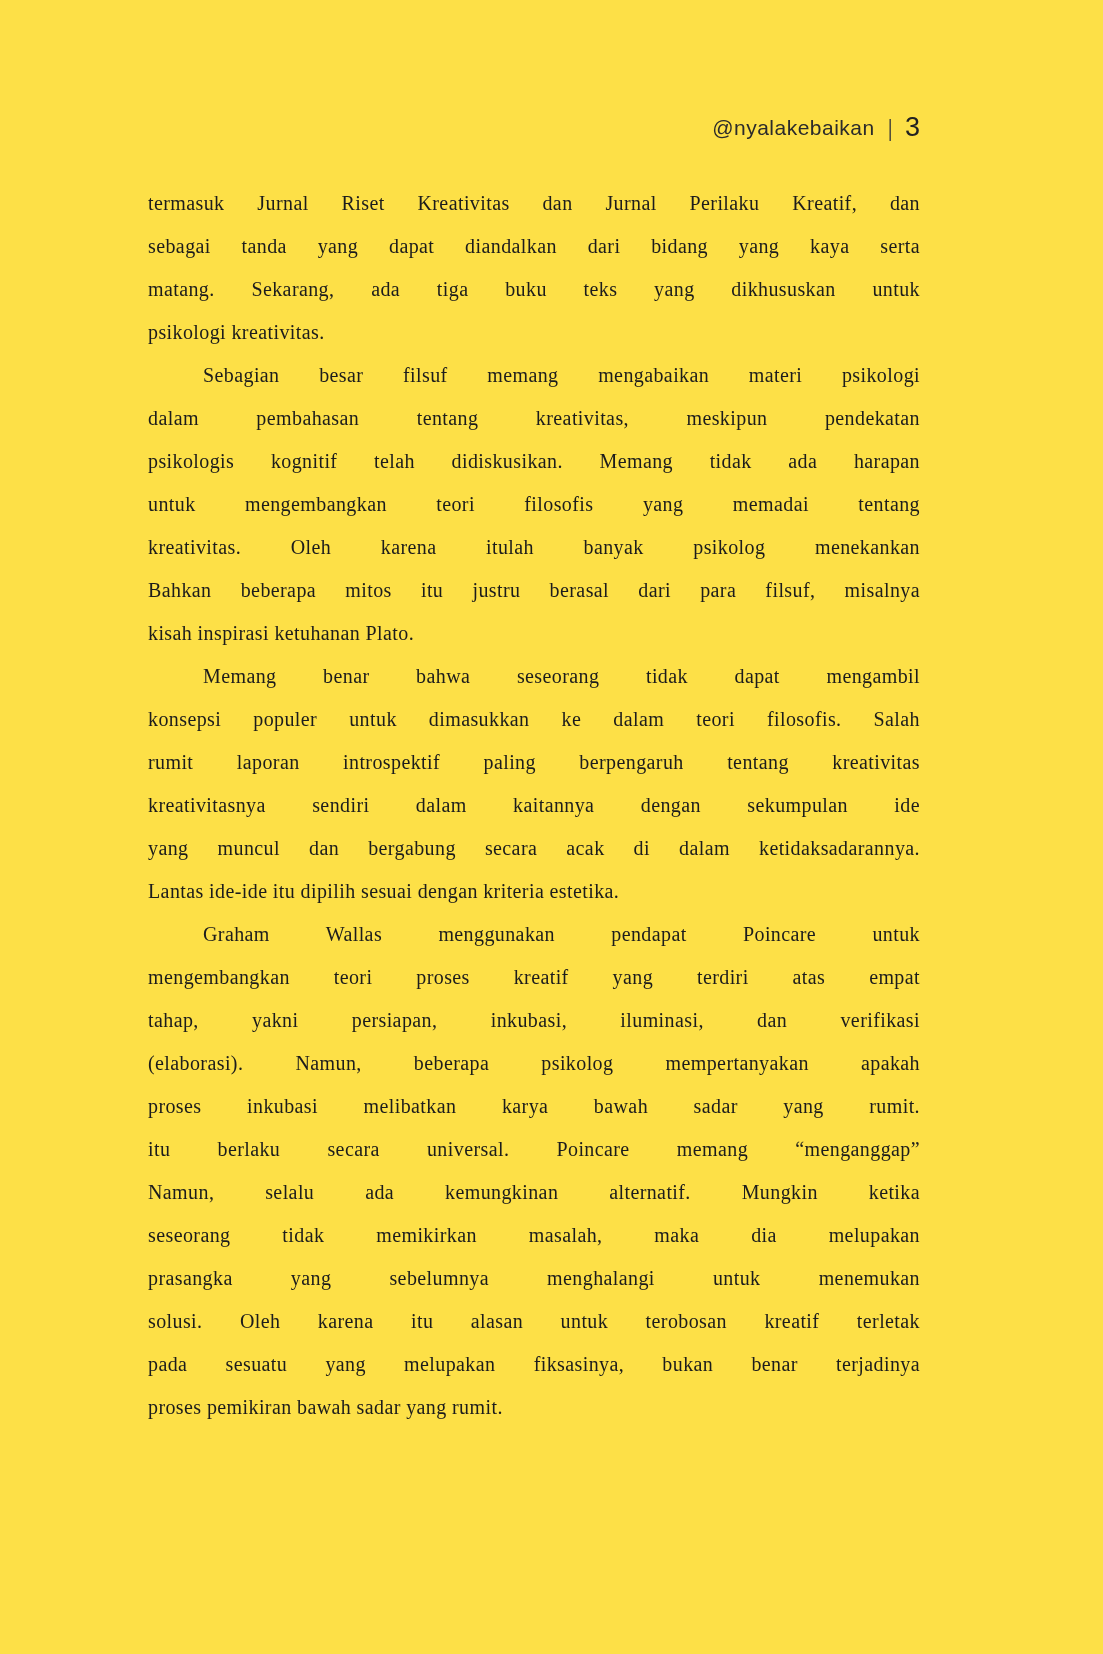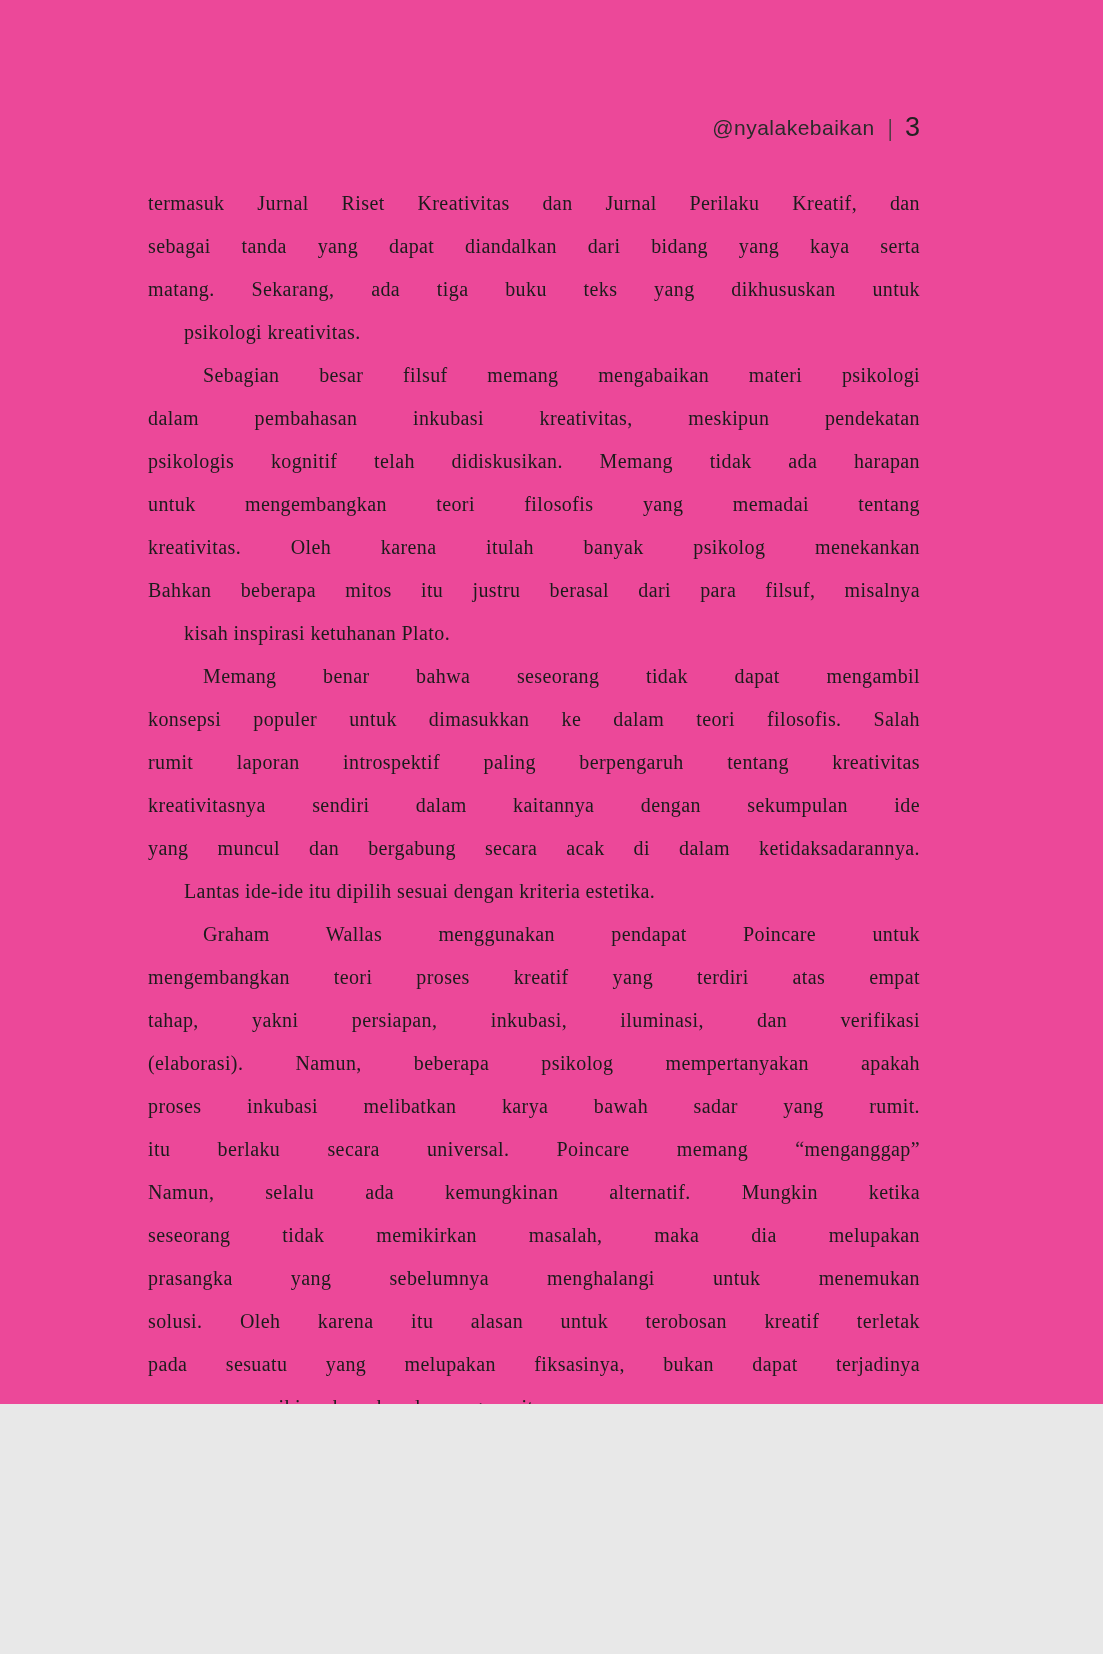--- a/index.html
+++ b/index.html
@@ -3,22 +3,22 @@
 <meta charset="utf-8">
 <style>
   html, body {
     margin: 0;
     padding: 0;
     background: #e8e8e8;
   }
   .page {
     position: relative;
     width: 1103px;
-    height: 1404px;
-    background: #ec4899;
+    height: 1654px;
+    background: #fde047;
     font-family: "Liberation Serif", serif;
     color: #1c1c1c;
     overflow: hidden;
   }
   .page-header {
     position: absolute;
     top: 112px;
     right: 183px;
     display: flex;
     align-items: center;
@@ -52,21 +52,20 @@
   .line {
     font-size: 20px;
     line-height: 43px;
     letter-spacing: 0.4px;
     text-align: justify;
     text-align-last: justify;
     white-space: normal;
   }
   .line.last {
     text-align-last: left;
-    margin-left: 36px;
   }
   .para.indent .line:first-child {
     padding-left: 55px;
   }
 </style>
 </head>
 <body>
 
 <div class="page">
 
@@ -78,21 +77,21 @@
 
   <div class="text-block">
       <div class="para">
         <div class="line">termasuk Jurnal Riset Kreativitas dan Jurnal Perilaku Kreatif, dan</div>
         <div class="line">sebagai tanda yang dapat diandalkan dari bidang yang kaya serta</div>
         <div class="line">matang. Sekarang, ada tiga buku teks yang dikhususkan untuk</div>
         <div class="line last">psikologi kreativitas.</div>
       </div>
       <div class="para indent">
         <div class="line">Sebagian besar filsuf memang mengabaikan materi psikologi</div>
-        <div class="line">dalam pembahasan inkubasi kreativitas, meskipun pendekatan</div>
+        <div class="line">dalam pembahasan tentang kreativitas, meskipun pendekatan</div>
         <div class="line">psikologis kognitif telah didiskusikan. Memang tidak ada harapan</div>
         <div class="line">untuk mengembangkan teori filosofis yang memadai tentang</div>
         <div class="line">kreativitas. Oleh karena itulah banyak psikolog menekankan</div>
         <div class="line">Bahkan beberapa mitos itu justru berasal dari para filsuf, misalnya</div>
         <div class="line last">kisah inspirasi ketuhanan Plato.</div>
       </div>
       <div class="para indent">
         <div class="line">Memang benar bahwa seseorang tidak dapat mengambil</div>
         <div class="line">konsepsi populer untuk dimasukkan ke dalam teori filosofis. Salah</div>
         <div class="line">rumit laporan introspektif paling berpengaruh tentang kreativitas</div>
@@ -104,18 +103,18 @@
         <div class="line">Graham Wallas menggunakan pendapat Poincare untuk</div>
         <div class="line">mengembangkan teori proses kreatif yang terdiri atas empat</div>
         <div class="line">tahap, yakni persiapan, inkubasi, iluminasi, dan verifikasi</div>
         <div class="line">(elaborasi). Namun, beberapa psikolog mempertanyakan apakah</div>
         <div class="line">proses inkubasi melibatkan karya bawah sadar yang rumit.</div>
         <div class="line">itu berlaku secara universal. Poincare memang “menganggap”</div>
         <div class="line">Namun, selalu ada kemungkinan alternatif. Mungkin ketika</div>
         <div class="line">seseorang tidak memikirkan masalah, maka dia melupakan</div>
         <div class="line">prasangka yang sebelumnya menghalangi untuk menemukan</div>
         <div class="line">solusi. Oleh karena itu alasan untuk terobosan kreatif terletak</div>
-        <div class="line">pada sesuatu yang melupakan fiksasinya, bukan dapat terjadinya</div>
+        <div class="line">pada sesuatu yang melupakan fiksasinya, bukan benar terjadinya</div>
         <div class="line last">proses pemikiran bawah sadar yang rumit.</div>
       </div>
     </div>
 
 </div>
 
 </body></html>

